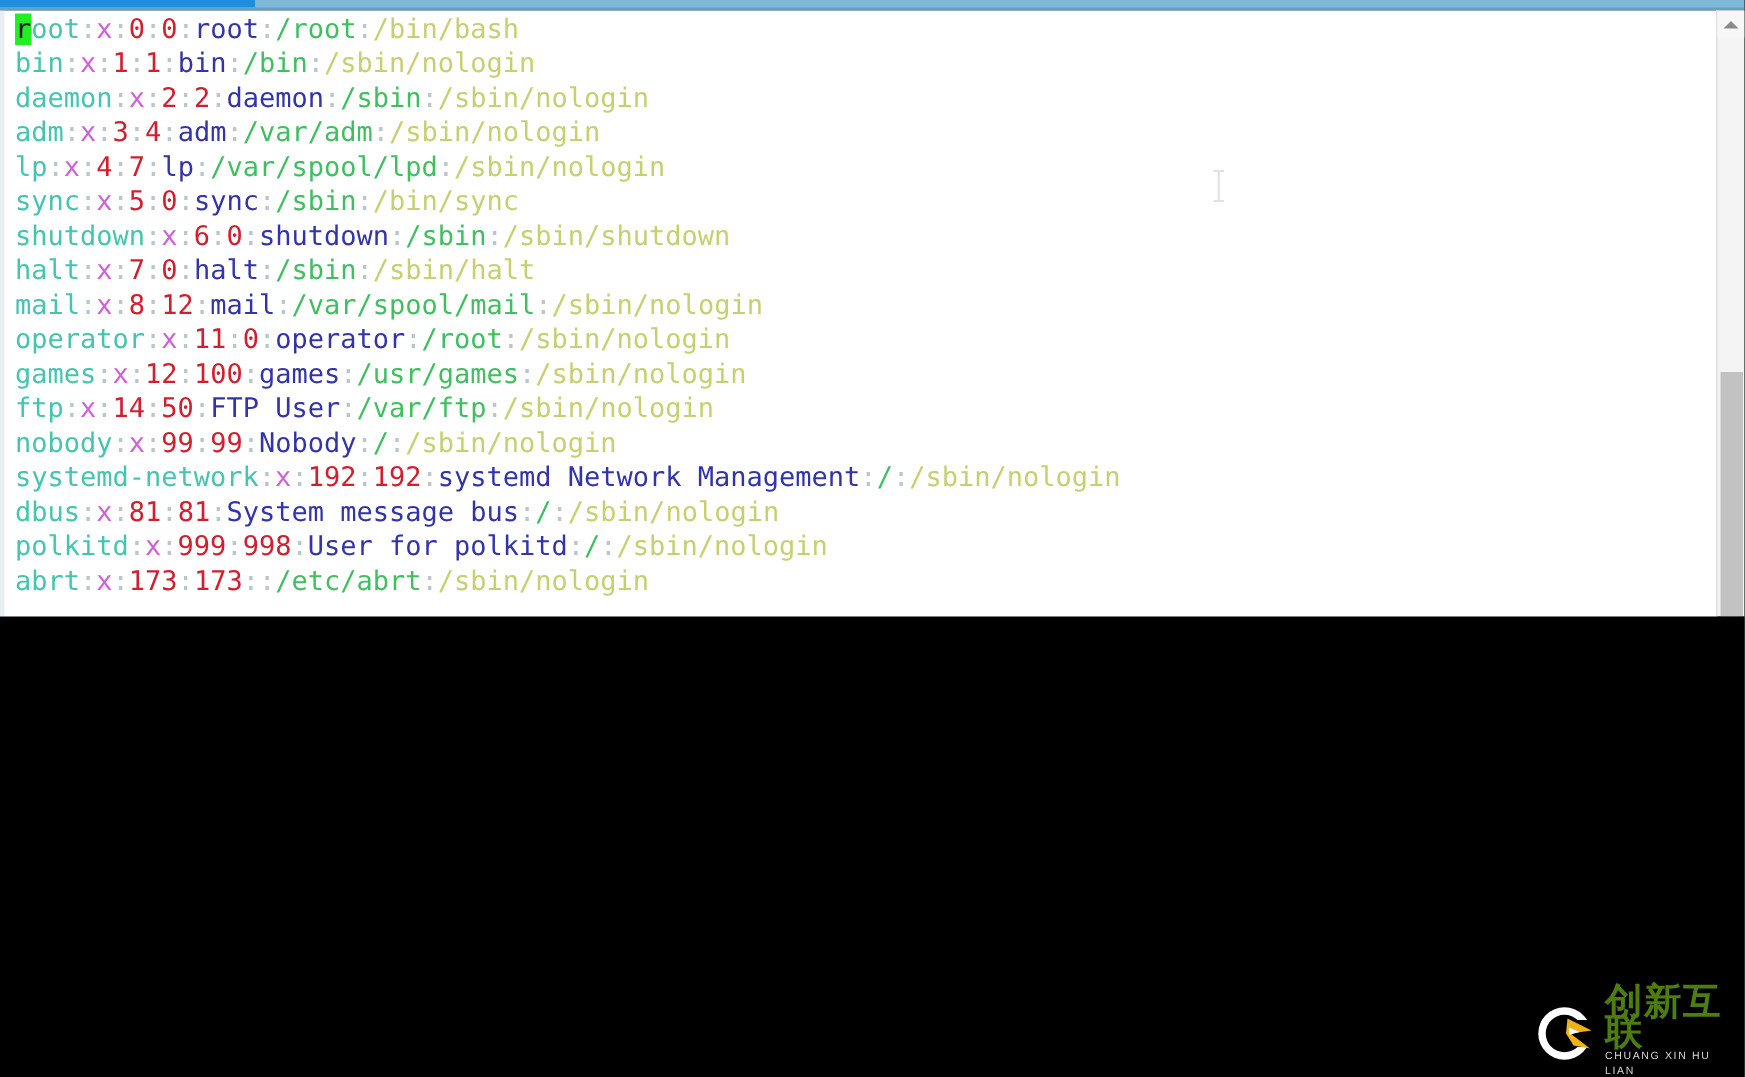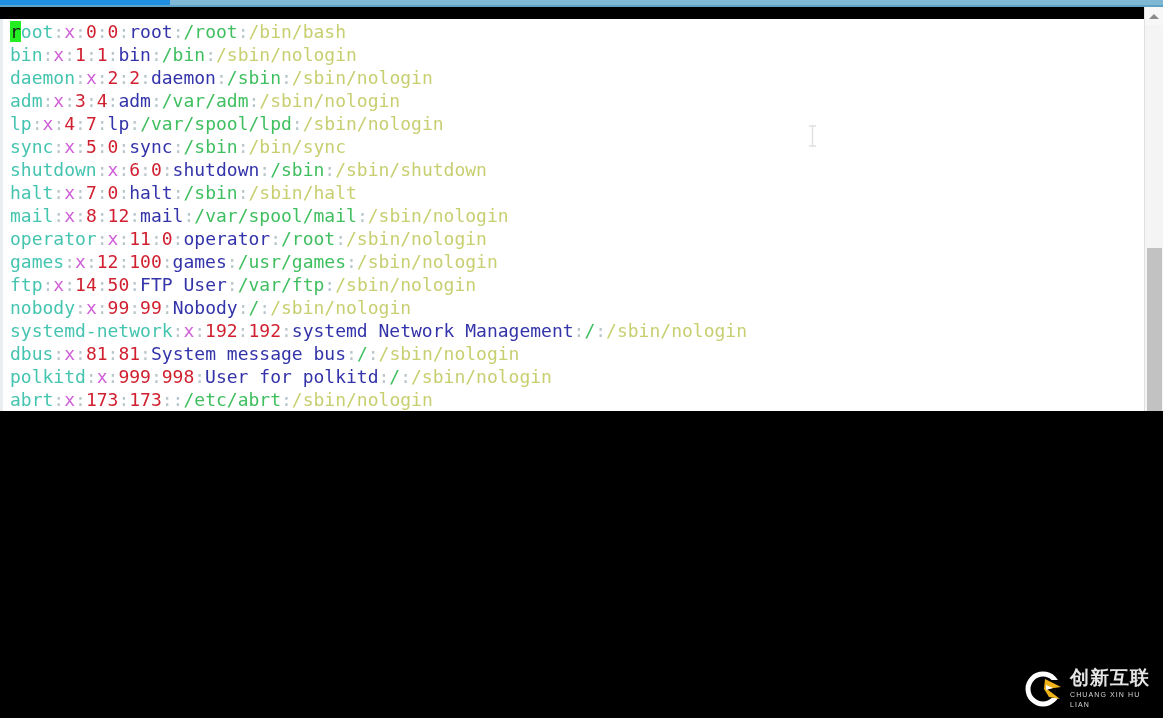--- a/index.html
+++ b/index.html
@@ -36,21 +36,20 @@
   }
 
   
   #editor-pane {
     position: absolute;
     left: 0; top: 7px;
     width: 1145px;
     height: 517px;
     background: #ffffff;
     overflow: hidden;
-    margin-top: 12px;
   }
   #editor-left-rule {
     position: absolute;
     left: 0; top: 0;
     width: 3px; height: 404px;
     background: #e9eef3;
   }
 
   #text-body {
     position: absolute;
@@ -151,23 +150,23 @@
     align-items: center;
   }
   #wm-mark { width: 42px; height: 42px; flex: 0 0 auto; }
   #wm-text {
     margin-left: 6px;
     display: flex;
     flex-direction: column;
     justify-content: center;
   }
   #wm-cn {
-    color: #e5e5e5;
+    color: #4d7c0f;
     font-family: Liberation Sans, sans-serif;
-    font-size: 19px;
+    font-size: 25px;
     font-weight: bold;
     letter-spacing: 1px;
     line-height: 20px;
   }
   #wm-en {
     color: #d8d8d8;
     font-family: "Liberation Sans", sans-serif;
     font-size: 7px;
     letter-spacing: 1.1px;
     line-height: 10px;

